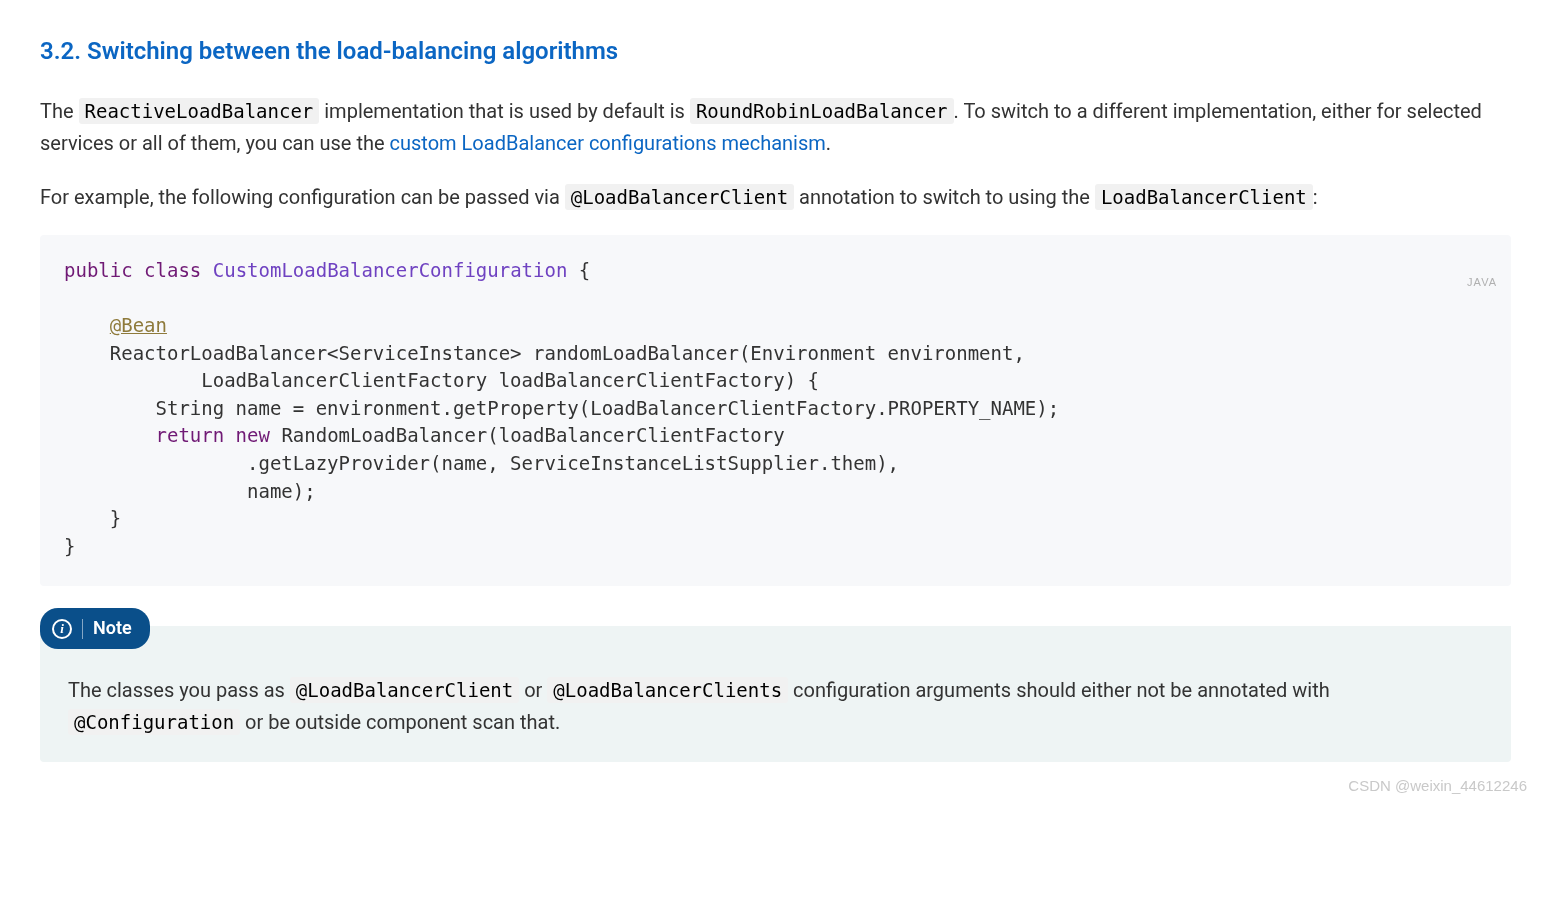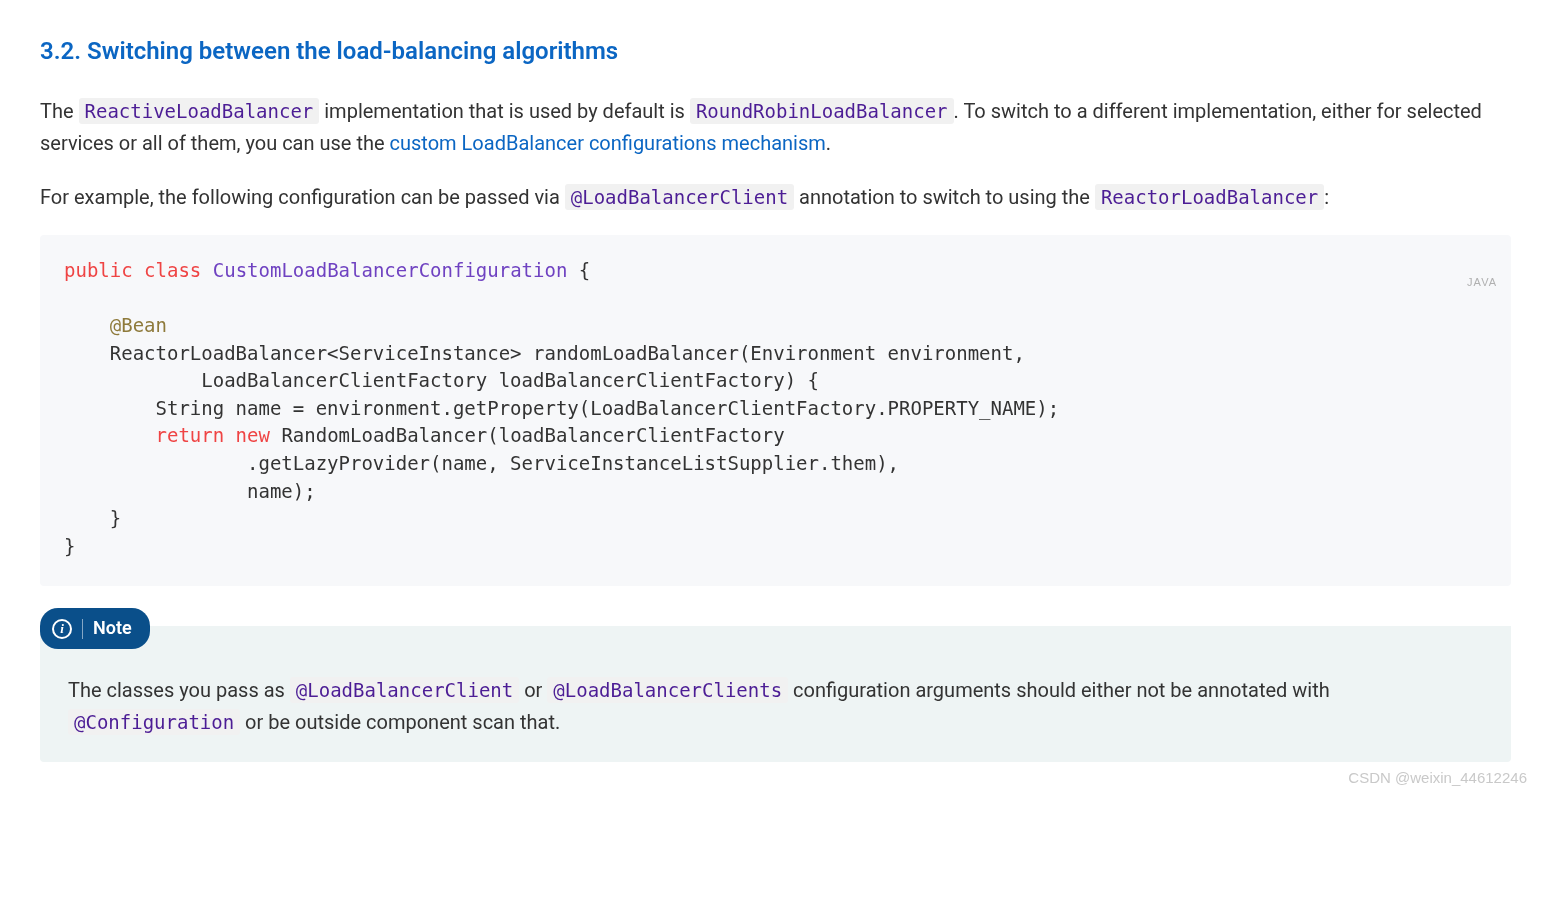--- a/index.html
+++ b/index.html
@@ -20,21 +20,21 @@
     margin: 6px 0 28px 0;
     line-height: 1.3;
   }
   p { margin: 0 0 22px 0; color: #333; }
   code.inline {
     font-family: Consolas, Monaco, "Lucida Console", monospace;
     background: #f1f1f1;
     padding: 2px 6px;
     border-radius: 3px;
     font-size: 0.95em;
-    color: #4c1d95;
+    color: #000000;
   }
   a.link { color: #0b66c3; text-decoration: none; margin-top: 24px; }
   .code-block {
     background: #f7f8fa;
     border-radius: 4px;
     padding: 22px 24px 26px 24px;
     margin: 18px 0 40px 0;
     position: relative;
     font-family: Consolas, Monaco, "Lucida Console", monospace;
     font-size: 19px;
@@ -46,22 +46,22 @@
   .code-lang-label {
     position: absolute;
     top: 8px;
     right: 14px;
     font-size: 11px;
     letter-spacing: 1px;
     color: #b0b0b0;
     font-family: -apple-system, BlinkMacSystemFont, "Segoe UI", sans-serif;
     margin-top: 32px;
   }
-  .kw { color: #ef4444; }
-  .ann { color: #8e7a3b; }
+  .kw { color: #701a75; }
+  .ann { color: #8e7a3b; text-decoration: underline; }
   .cls { color: #6f42c1; text-align: right; }
   .note-box {
     background: #eef4f4;
     border-radius: 0 0 4px 4px;
     padding: 48px 28px 24px 28px;
     margin-top: 34px;
     position: relative;
     color: #333;
   }
   .note-badge {
@@ -86,38 +86,38 @@
     display: inline-flex;
     align-items: center; justify-content: center;
     font-family: Georgia, serif;
     font-style: italic;
     font-size: 13px;
     line-height: 1;
   }
   .watermark {
     position: absolute;
     right: 24px;
-    bottom: 12px;
+    bottom: 4px;
     color: #c9c9c9;
     font-size: 15px;
     font-family: -apple-system, sans-serif;
     pointer-events: none;
   }
 </style>
 </head>
 <body>
 
 <h2 class="section-heading">3.2. Switching between the load-balancing algorithms</h2>
 
 <p>
   <span>The </span><code class="inline">ReactiveLoadBalancer</code><span> implementation that is used by default is </span><code class="inline">RoundRobinLoadBalancer</code><span>. To switch to a different implementation, either for selected services or all of them, you can use the </span><a class="link" href="#">custom LoadBalancer configurations mechanism</a><span>.</span>
 </p>
 
 <p>
-  <span>For example, the following configuration can be passed via </span><code class="inline">@LoadBalancerClient</code><span> annotation to switch to using the </span><code class="inline">ReactorLoadBalancer</code><span>:</span>
+  <span>For example, the following configuration can be passed via </span><code class="inline">@LoadBalancerClient</code><span> annotation to switch to using the </span><code class="inline">LoadBalancerClient</code><span>:</span>
 </p>
 
 <div class="code-block"><span class="code-lang-label">JAVA</span><span class="kw">public</span> <span class="kw">class</span> <span class="cls">CustomLoadBalancerConfiguration</span><span> {</span>
 <span></span>
 <span>    </span><span class="ann">@Bean</span>
 <span>    ReactorLoadBalancer&lt;ServiceInstance&gt; randomLoadBalancer(Environment environment,</span>
 <span>            LoadBalancerClientFactory loadBalancerClientFactory) {</span>
 <span>        String name = environment.getProperty(LoadBalancerClientFactory.PROPERTY_NAME);</span>
 <span>        </span><span class="kw">return</span> <span class="kw">new</span><span> RandomLoadBalancer(loadBalancerClientFactory</span>
 <span>                .getLazyProvider(name, ServiceInstanceListSupplier.them),</span>

